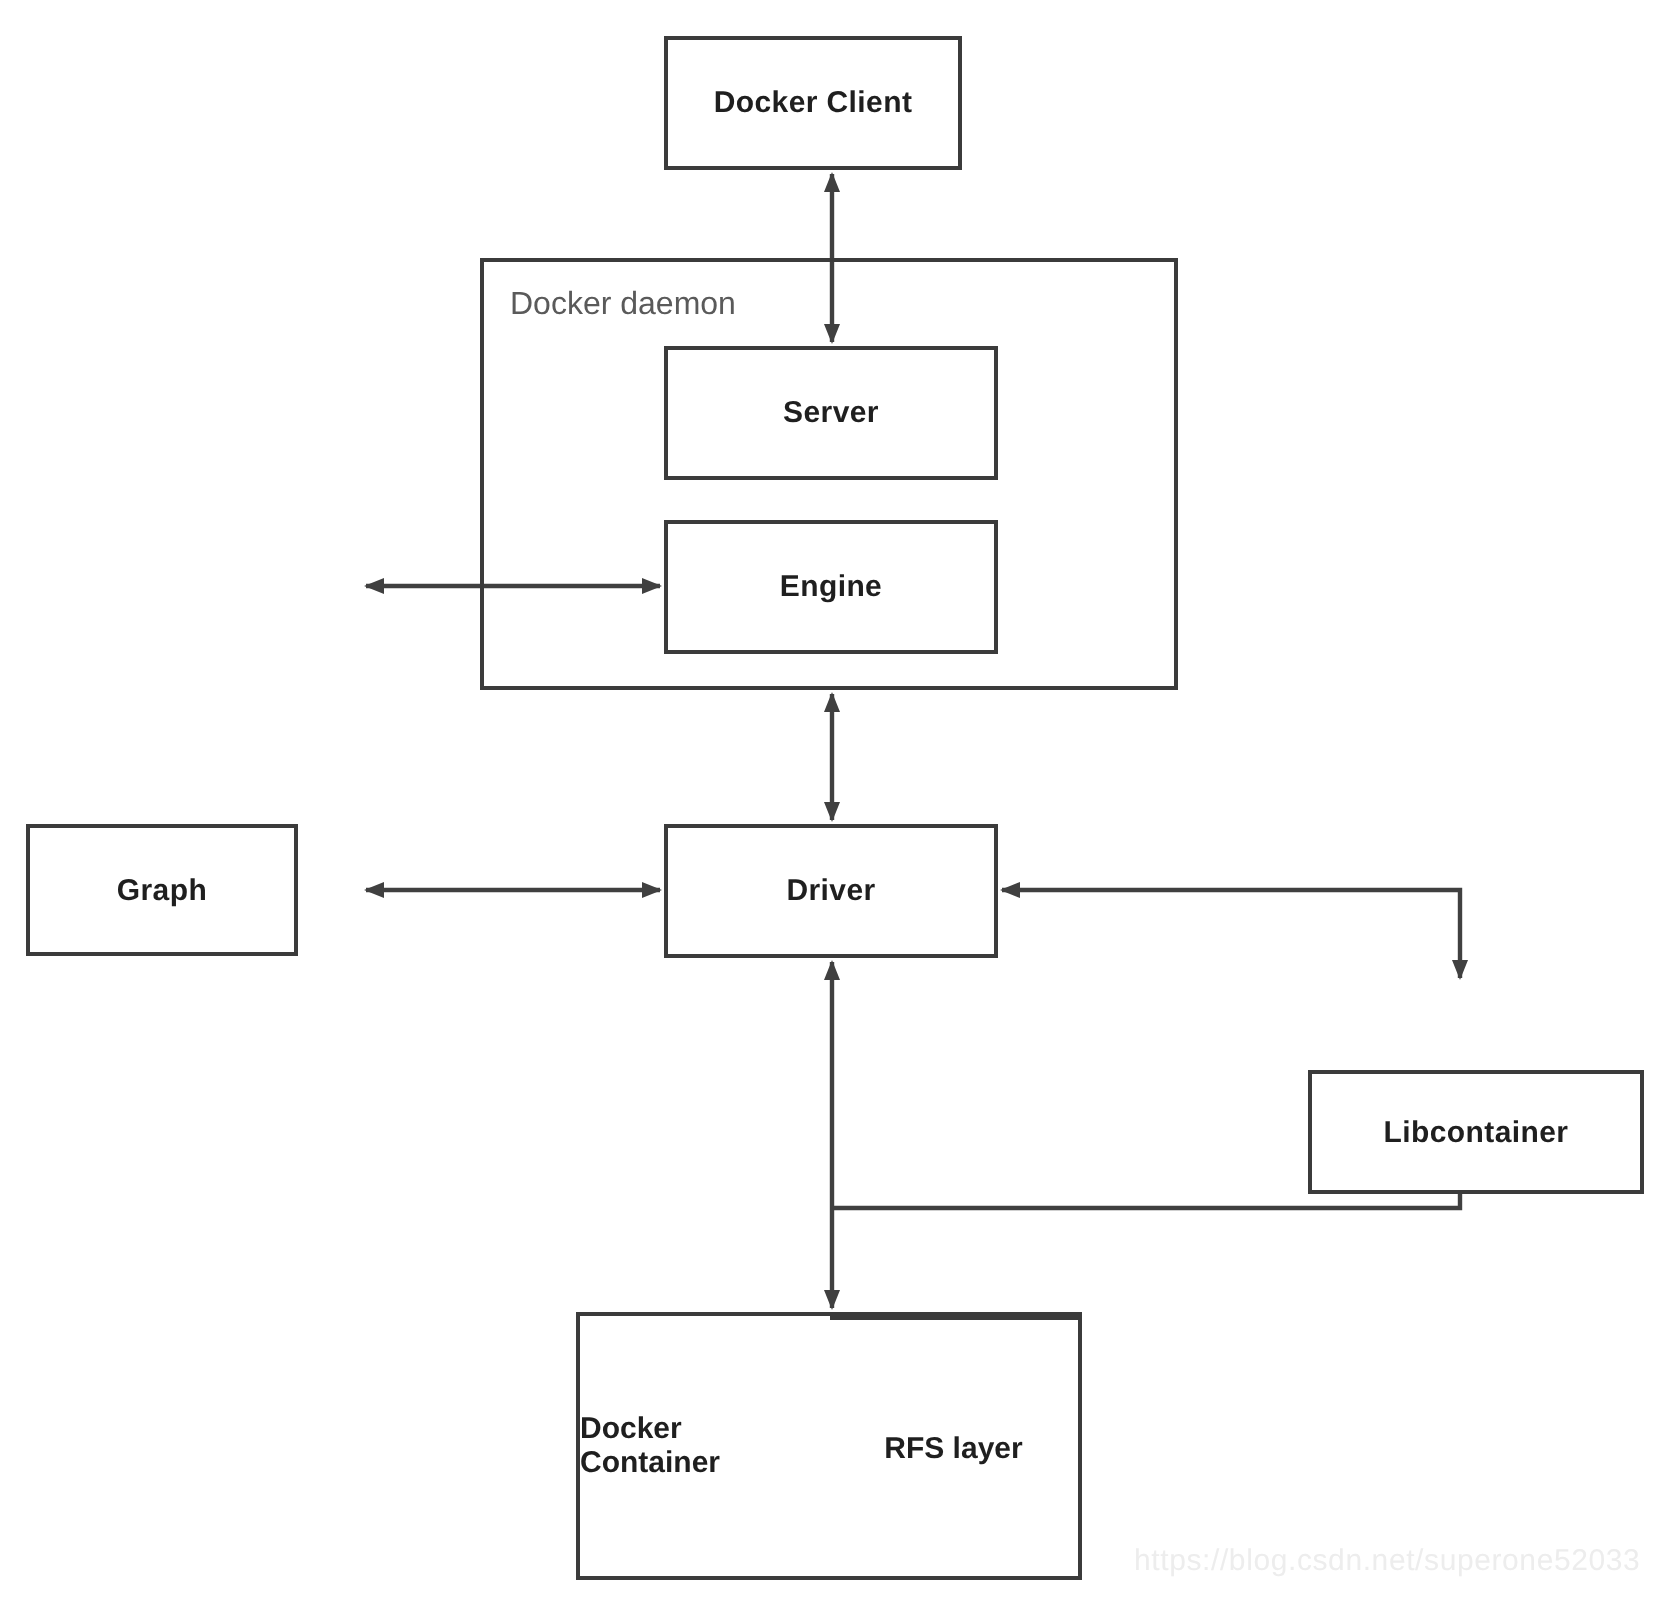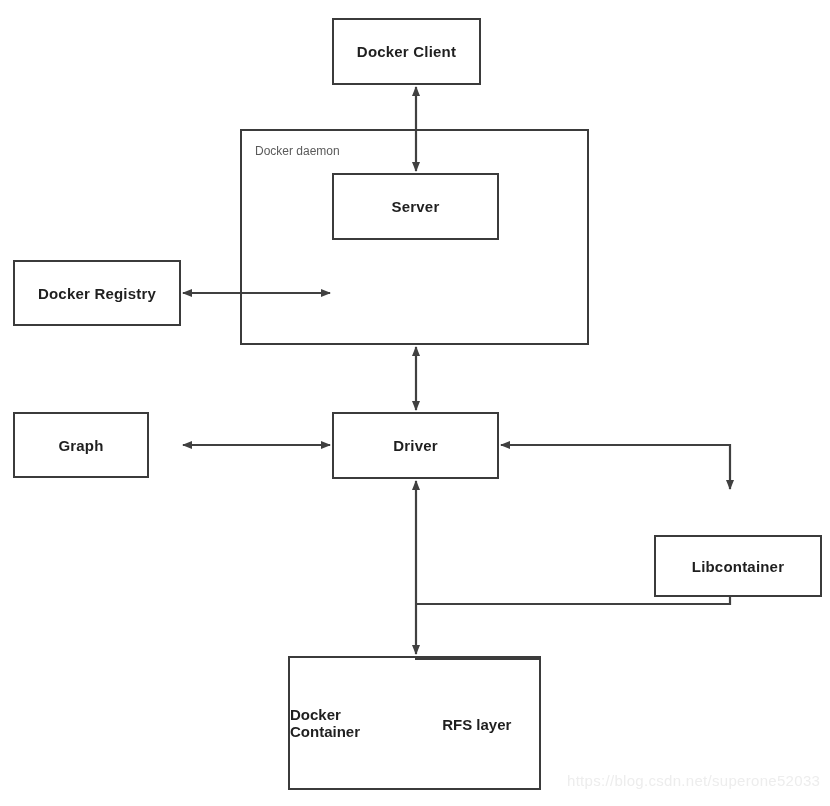--- a/index.html
+++ b/index.html
@@ -41,21 +41,21 @@
   .group-box {
     position: absolute;
     box-sizing: border-box;
     border: 2px solid #3b3b3b;
     background: transparent;
   }
   .group-label {
     position: absolute;
     color: #5a5a5a;
     font-weight: normal;
-    font-size: 12px;
+    font-size: 16px;
     white-space: nowrap;
   }
   .stack-node {
     position: absolute;
     box-sizing: border-box;
     border: 2px solid #3b3b3b;
     background: #ffffff;
     display: flex;
     flex-direction: row;
   }
@@ -112,22 +112,22 @@
     </g>
   </svg>
 
   <div class="group-box" style="left:240px; top:129px; width:349px; height:216px;"></div>
   <div class="group-label" style="left:255px; top:144px;">Docker daemon</div>
 
   <div class="node" style="left:332px; top:18px; width:149px; height:67px;">Docker Client</div>
 
   <div class="node" style="left:332px; top:173px; width:167px; height:67px;">Server</div>
 
+  <div class="node" style="left:332px; top:260px; width:167px; height:67px;">Engine</div>
 
-  <div class="node" style="left:13px; top:260px; width:168px; height:66px;">Docker Registry</div>
 
   <div class="node" style="left:13px; top:412px; width:136px; height:66px;">Graph</div>
 
   <div class="node" style="left:332px; top:412px; width:167px; height:67px;">Driver</div>
 
   <div class="node" style="left:654px; top:491px; width:168px; height:62px;margin-top:44px;">Libcontainer</div>
 
   <div class="stack-node" style="left:288px; top:656px; width:253px; height:134px;">
     <div class="stack-cell">Docker Container</div>
     <div class="stack-cell">RFS layer</div>

